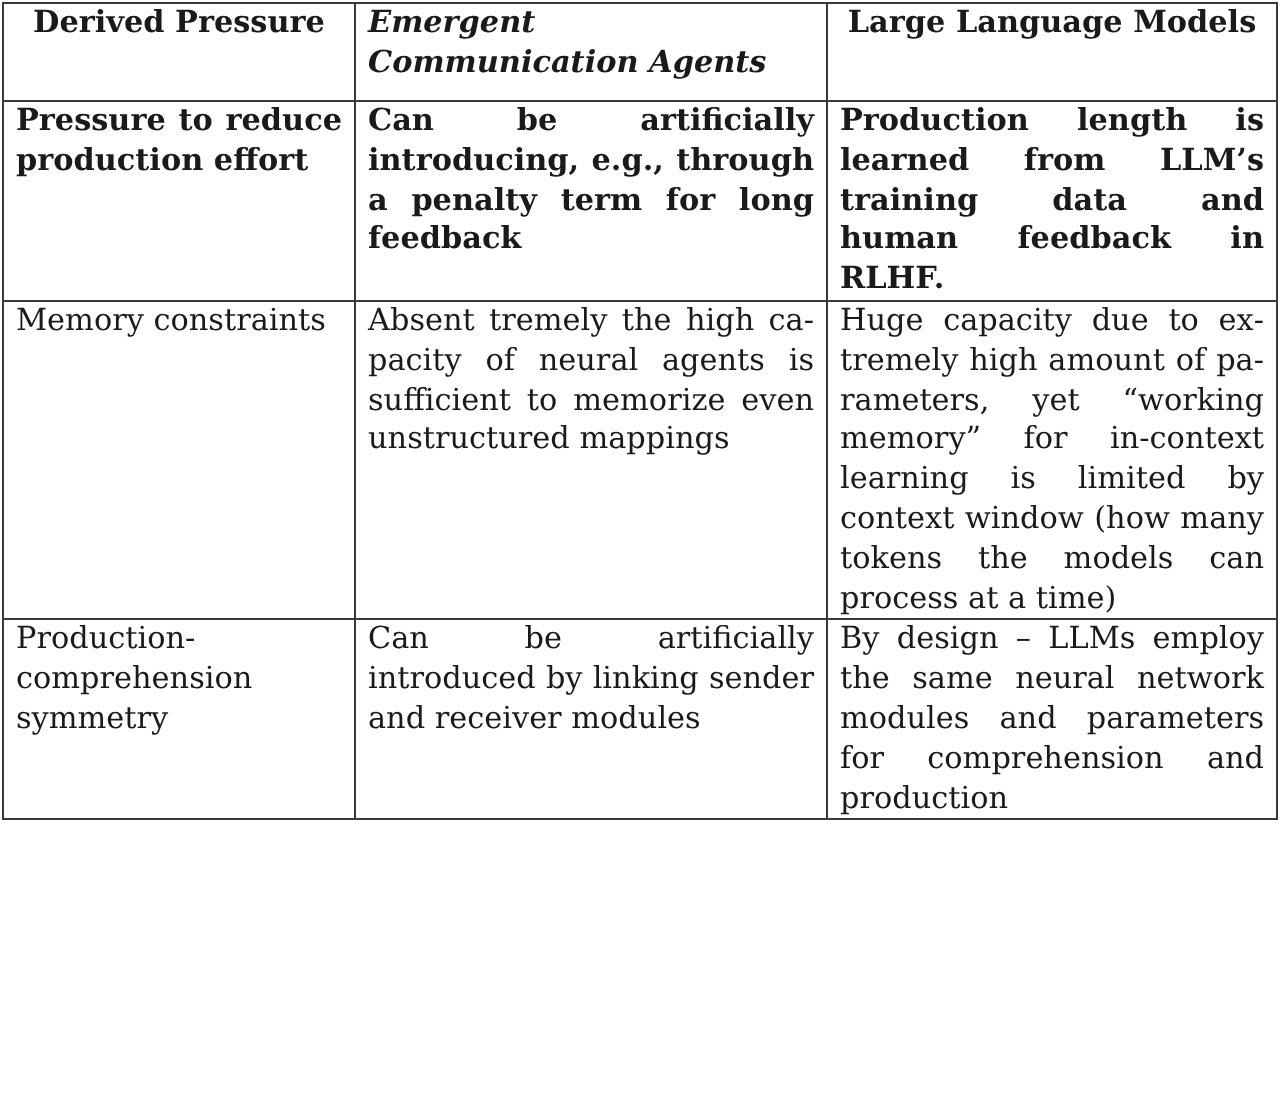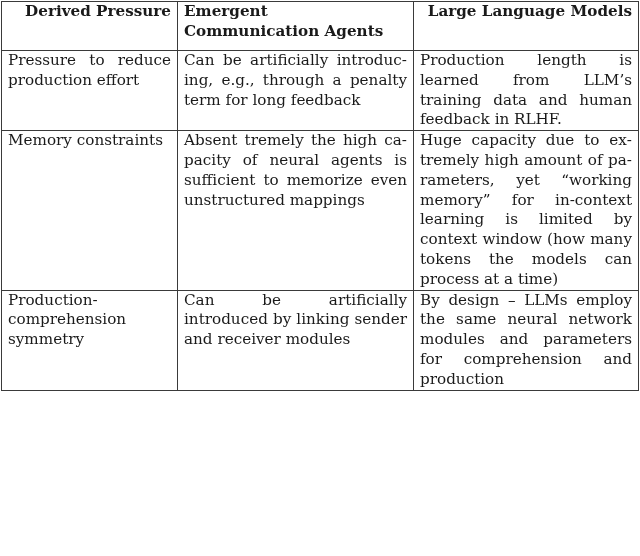--- a/index.html
+++ b/index.html
@@ -19,30 +19,30 @@
     col.c3 { width: 225px; }
     th, td {
       border: 1.4px solid #3a3a3a;
       vertical-align: top;
       padding: 0 6px 0 6px;
       text-align: justify;
       hyphens: manual;
     }
     th {
       font-weight: bold;
-      text-align: right;
+      text-align: center;
       padding-top: 0;
       padding-bottom: 0;
     }
-    th.justify { text-align: justify; text-align-last: left; }
+    th.justify { text-align: justify; text-align-last: left; font-style: italic; }
     td { text-align-last: left; }
     tr.h { height: 49px; }
     tr.r1 { height: 59px; }
     tr.r2 { height: 85px; }
-    tr.r3 { height: 60px; }
+    tr.r3 { height: 60px; font-weight: bold; }
     tr.r4 { height: 140px; }
     tr.r5 { height: 80px; }
   </style>
 </head>
 <body>
 
 <div class="wrap">
   <table>
     <colgroup>
       <col class="c1">

